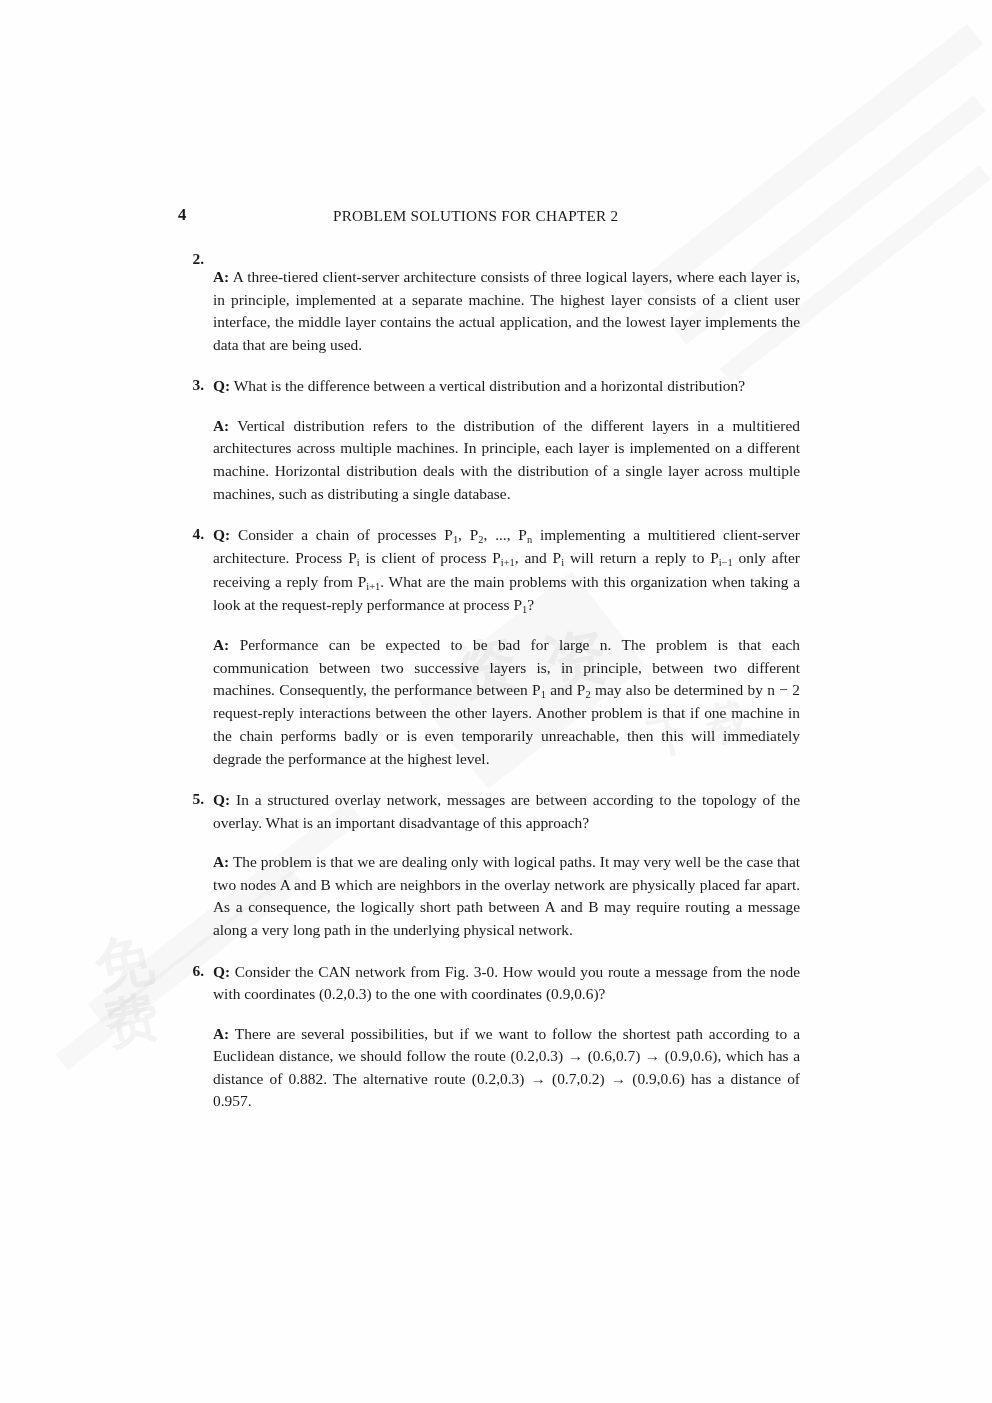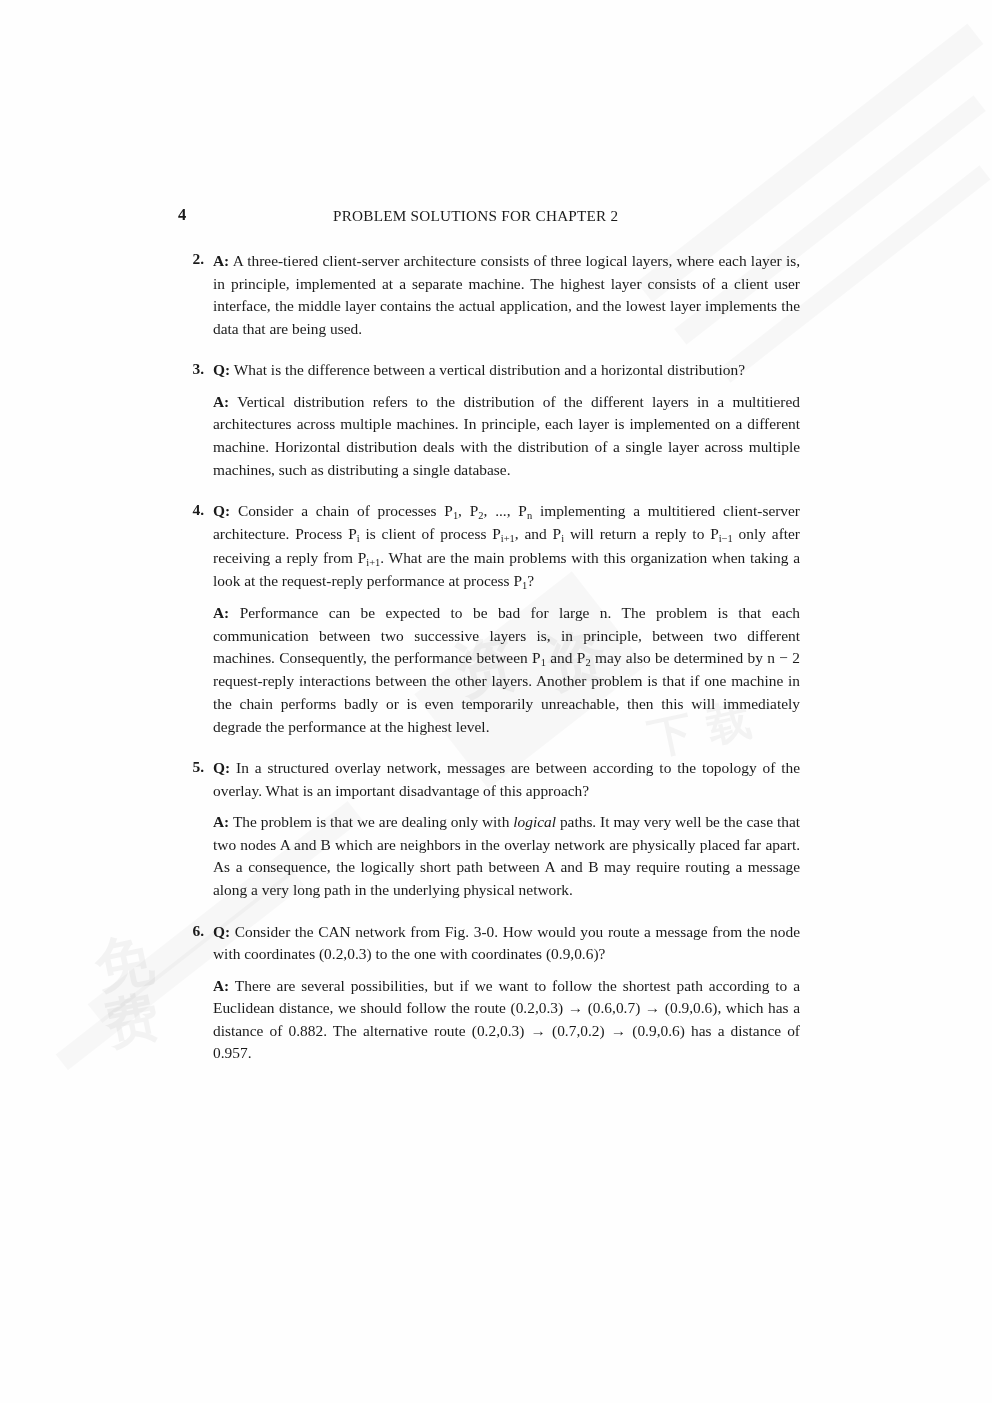--- a/index.html
+++ b/index.html
@@ -91,26 +91,26 @@
     flex: 1;
   }
   .para {
     font-size: 15.4px;
     line-height: 1.465;
     text-align: justify;
     margin: 0 0 9px 0;
     hyphens: auto;
   }
   .para.answer {
-    margin-top: 1px;
+    margin-top: 17px;
   }
   .qlabel, .alabel {
     font-weight: bold;
   }
-  .it { font-style: italic; }
+  .it { }
   sub {
     font-size: 0.68em;
     vertical-align: -0.28em;
   }
   .math { }
 
   .qa-group { margin-bottom: 10px; }
 </style>
 </head>
 <body>

